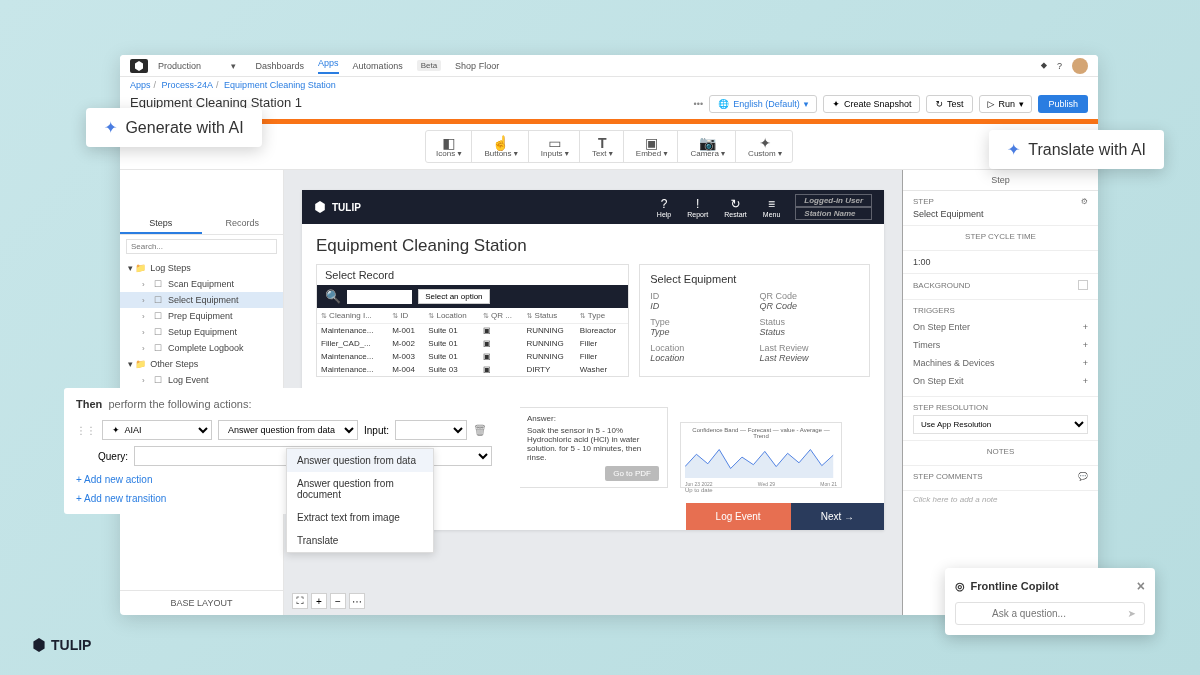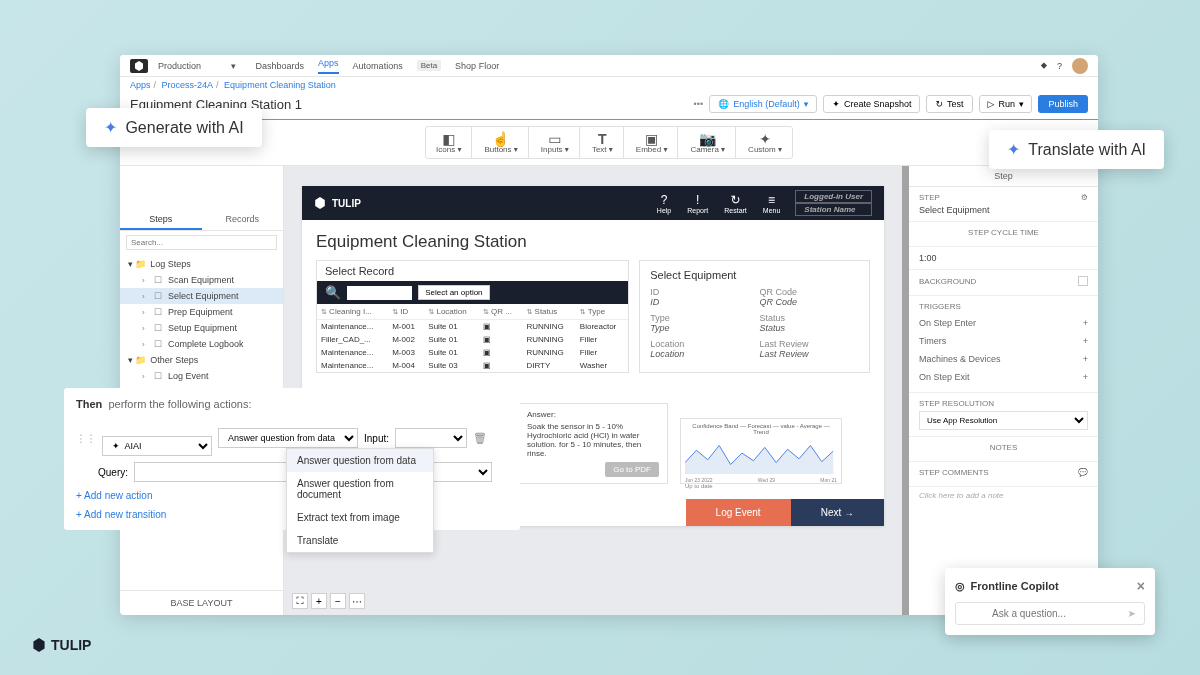--- a/index.html
+++ b/index.html
@@ -15,21 +15,21 @@
 .topbar .nav-links { display: flex; gap: 14px; align-items: center; }
 .topbar .nav-links span { color: #555; cursor: pointer; }
 .topbar .nav-links span.active { color: #2a7de1; border-bottom: 2px solid #2a7de1; padding-bottom: 4px; }
 .topbar .beta { background: #eee; padding: 1px 4px; border-radius: 2px; font-size: 8px; }
 .topbar .spacer { flex: 1; }
 .topbar .right-icons { display: flex; gap: 10px; align-items: center; }
 .topbar .avatar { width: 16px; height: 16px; border-radius: 50%; background: #d4a574; }
 
 .breadcrumbs { padding: 3px 10px; font-size: 9px; color: #2a7de1; }
 .breadcrumbs .sep { color: #999; margin: 0 3px; }
-.page-title-row { display: flex; align-items: center; padding: 2px 10px 6px; border-bottom: 1px solid #f97316; }
+.page-title-row { display: flex; align-items: flex-start; padding: 2px 10px 6px; border-bottom: 5px solid #f97316; }
 .page-title { font-size: 13px; font-weight: 500; color: #333; }
 .page-title-row .actions { margin-left: auto; display: flex; gap: 6px; align-items: center; font-size: 9px; }
 .btn-outline { border: 1px solid #d0d0d0; padding: 3px 8px; border-radius: 3px; background: #fff; cursor: pointer; display: inline-flex; align-items: center; gap: 4px; }
 .btn-primary { background: #2a7de1; color: #fff; padding: 4px 10px; border-radius: 3px; cursor: pointer; }
 .lang-btn { color: #2a7de1; }
 
 .toolbar-row { display: flex; justify-content: center; padding: 6px 0; border-bottom: 1px solid #e5e5e5; }
 .tool-group { display: flex; gap: 2px; border: 1px solid #e0e0e0; border-radius: 3px; }
 .tool { display: flex; flex-direction: column; align-items: center; padding: 4px 10px; font-size: 8px; color: #555; cursor: pointer; border-right: 1px solid #e0e0e0; }
 .tool:last-child { border-right: none; }
@@ -92,39 +92,39 @@
 .chart-svg { width: 100%; height: 40px; }
 
 .bottom-btns { position: absolute; bottom: 0; right: 0; display: flex; }
 .bottom-btns div { padding: 8px 30px; font-size: 10px; color: #fff; cursor: pointer; }
 .btn-log { background: #e76f51; }
 .btn-next { background: #2a3b5c; }
 
 .zoom-ctrl { position: absolute; bottom: 6px; left: 8px; display: flex; gap: 3px; }
 .zoom-ctrl span { background: #fff; border: 1px solid #d0d0d0; width: 16px; height: 16px; display: flex; align-items: center; justify-content: center; font-size: 10px; cursor: pointer; }
 
-.right-panel { width: 196px; border-left: 7px solid #a3a3a3; background: #fff; font-size: 9px; color: #444; overflow-y: auto; }
+.right-panel { width: 196px; border-left: 1px solid #a3a3a3; background: #fff; font-size: 9px; color: #444; overflow-y: auto; }
 .right-panel .rp-tabhdr { text-align: center; padding: 5px; border-bottom: 1px solid #e5e5e5; color: #666; }
 .rp-section { padding: 6px 10px; border-bottom: 1px solid #eee; }
 .rp-section .rp-title { font-size: 8px; color: #777; text-transform: uppercase; display: flex; justify-content: space-between; align-items: center; margin-bottom: 3px; }
 .rp-row { display: flex; justify-content: space-between; align-items: center; padding: 4px 0; font-size: 9px; color: #666; gap: 40px; }
 .rp-select { width: 100%; border: 1px solid #e0e0e0; padding: 3px; font-size: 8px; background: #fff; }
 .rp-note { color: #aaa; font-style: italic; font-size: 8px; padding: 4px 10px; }
 .checkbox { width: 10px; height: 10px; border: 1px solid #ccc; }
 
 
 .callout { position: absolute; background: #fff; padding: 10px 18px; border-radius: 4px; box-shadow: 0 4px 16px rgba(0,0,0,0.18); display: flex; align-items: center; gap: 8px; font-size: 16px; color: #333; }
 .callout .spark { color: #4a7de1; font-size: 16px; }
 
 .action-panel { position: absolute; top: 388px; left: 64px; width: 456px; background: #fff; padding: 10px 12px; border-radius: 3px;}
 .action-panel .then-row { font-size: 11px; color: #333; margin-bottom: 10px; }
 .action-panel .form-row { display: flex; align-items: center; gap: 6px; font-size: 10px; margin-bottom: 6px; }
 .action-panel .drag { color: #aaa; cursor: move; }
 .action-panel select { border: 1px solid #ccc; padding: 3px 5px; font-size: 9px; background: #fff; }
-.action-panel .ai-select { width: 110px; margin-top: 16px; }
+.action-panel .ai-select { width: 110px; }
 .action-panel .q-select { width: 140px; }
 .action-panel .input-select { width: 72px; }
 .action-panel .query-select { width: 358px; }
 .action-panel .trash { color: #888; cursor: pointer; font-size: 11px; }
 .action-panel .dropdown-pop { position: absolute; top: 60px; left: 222px; width: 148px; background: #fff; border: 1px solid #ddd; box-shadow: 0 2px 8px rgba(0,0,0,0.15); z-index: 10; }
 .dropdown-pop div { padding: 6px 10px; font-size: 10px; color: #333; cursor: pointer; }
 .dropdown-pop div:first-child { background: #f0f4fa; }
 .link-btn { color: #2a7de1; font-size: 10px; cursor: pointer; display: block; margin-top: 8px; }
 
 .copilot-box { position: absolute; bottom: 40px; right: 45px; width: 210px; background: #fff; border-radius: 4px; box-shadow: 0 4px 16px rgba(0,0,0,0.2); padding: 10px; }

